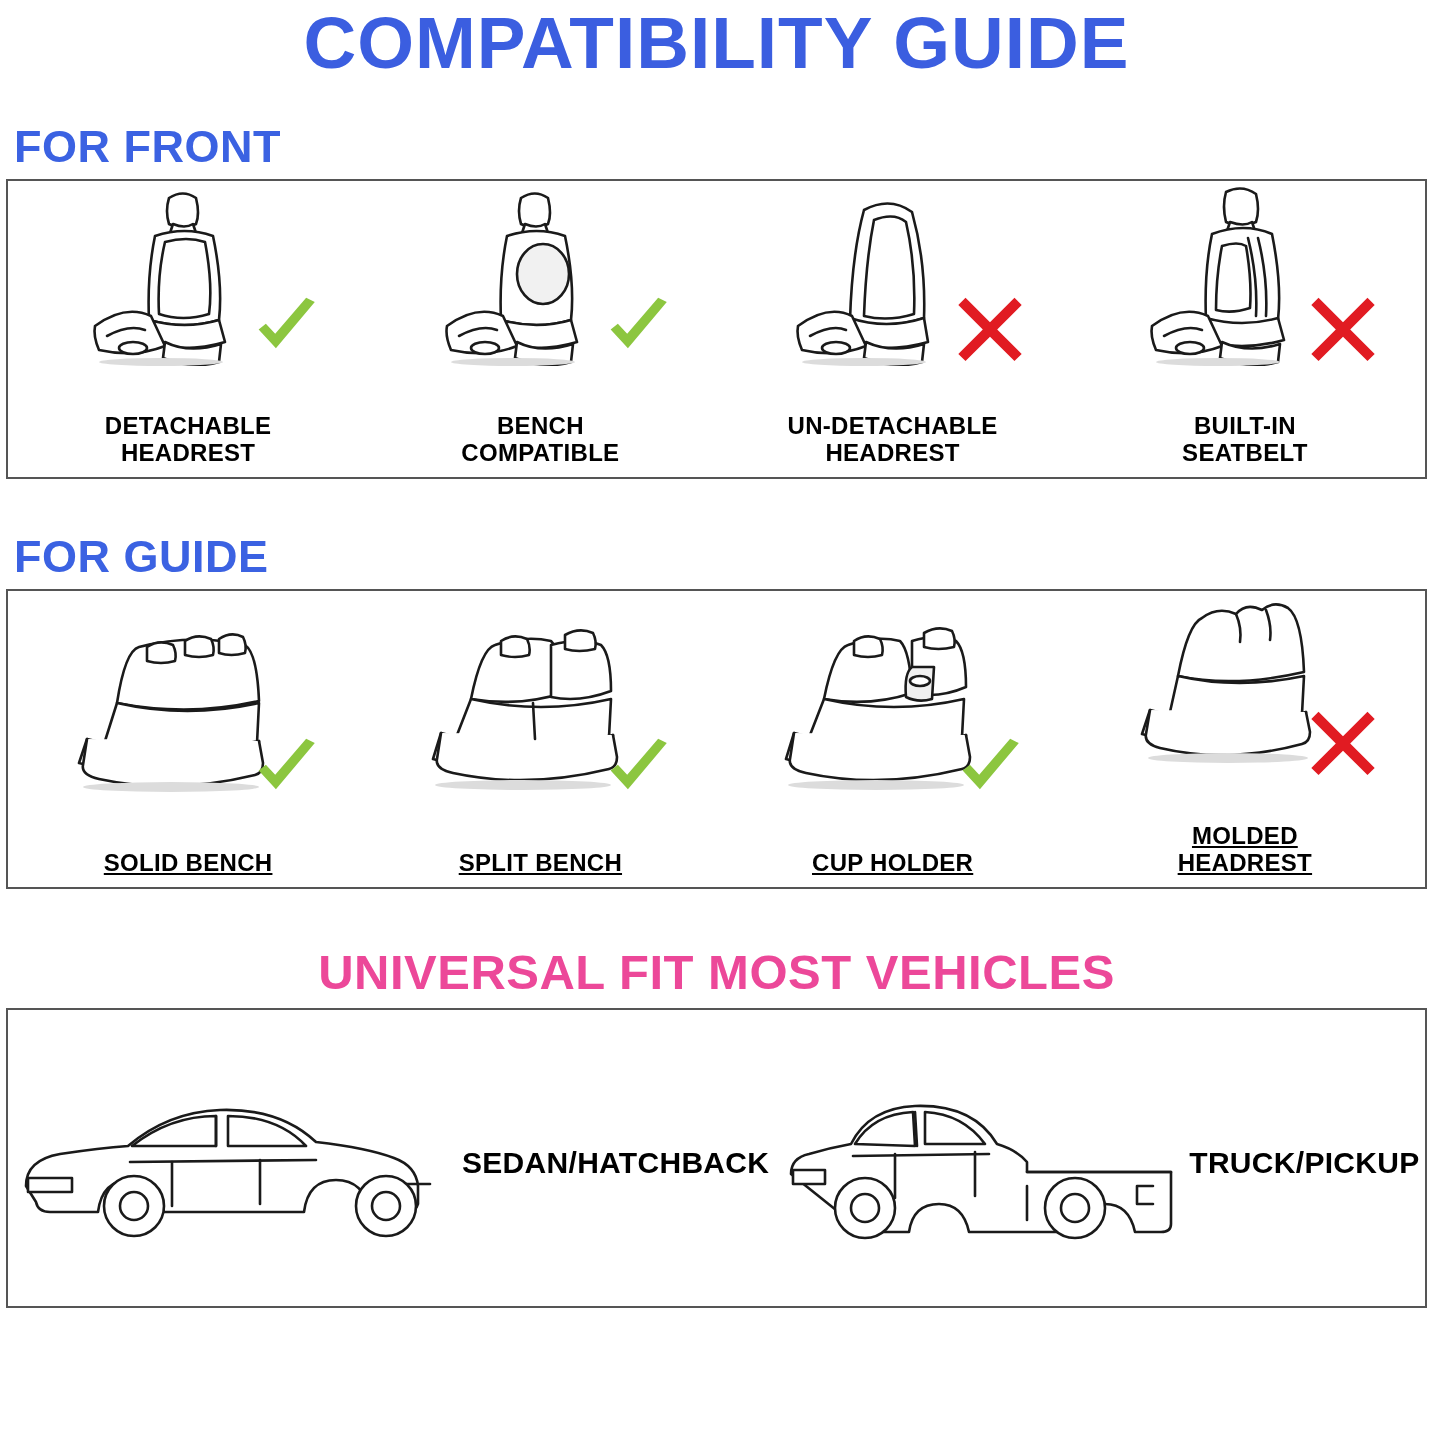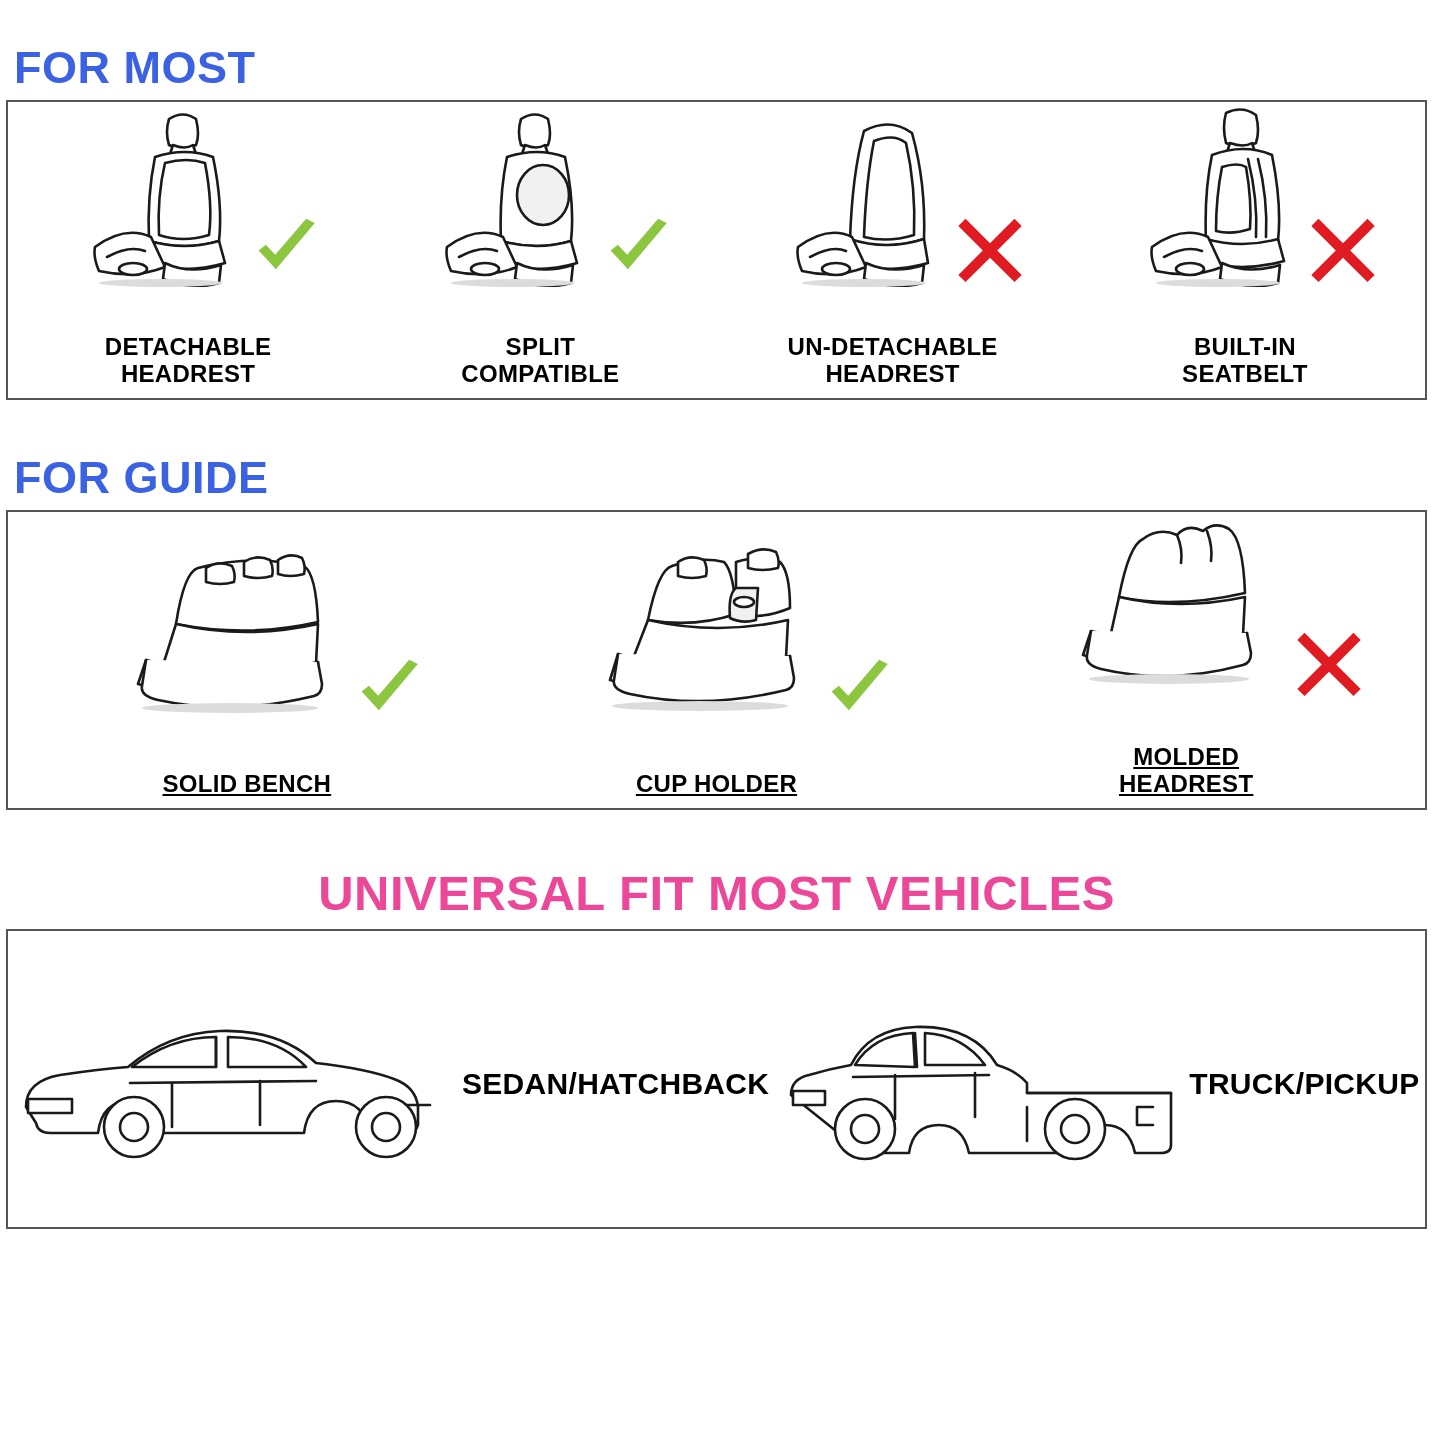--- a/index.html
+++ b/index.html
@@ -117,23 +117,24 @@
     align-items: center;
     justify-content: center;
   }
   .vehicle-art { height: 210px; display:flex; align-items:center; justify-content:center; }
 </style>
 </head>
 <body>
 
 <div class="page">
 
+  <div class="main-title">COMPATIBILITY GUIDE</div>
 
   <div class="front-section">
-    <div class="section-title">FOR MOST</div>
+    <div class="section-title">FOR FRONT</div>
 
     <div class="panel panel-front">
 
       <div class="cell">
         <div class="art">
           <svg width="230" height="190" viewBox="0 0 230 190">
             <g fill="#ffffff" stroke="#1a1a1a" stroke-width="2.6" stroke-linejoin="round" stroke-linecap="round">
               <path d="M96 22 q14 -9 27 0 q4 16 0 26 q-14 7 -27 0 q-4 -13 0 -26 Z"></path>
               <path d="M100 48 q12 5 20 0 l4 12 q-14 6 -28 0 Z"></path>
               <path d="M82 60 q30 -10 58 0 q10 48 6 84 q-34 10 -70 0 q-2 -45 6 -84 Z"></path>
@@ -171,21 +172,21 @@
               <path d="M92 166 q24 12 56 2 l-2 18 q-28 8 -56 -4 Z"></path>
             </g>
             <ellipse cx="88" cy="186" rx="62" ry="4" fill="#dcdcdc" stroke="none"></ellipse>
           </svg>
           <span class="mark">
             <svg viewBox="0 0 100 100">
                 <path d="M12 52 L36 78 L90 14 L78 8 L35 58 L22 44 Z" fill="#8cc63f"></path>
               </svg>
           </span>
         </div>
-        <div class="caption cap-front">SPLIT
+        <div class="caption cap-front">BENCH
 COMPATIBLE</div>
       </div>
 
       <div class="cell">
         <div class="art">
           <svg width="230" height="190" viewBox="0 0 230 190">
             <g fill="#ffffff" stroke="#1a1a1a" stroke-width="2.6" stroke-linejoin="round" stroke-linecap="round">
               <path d="M86 34 q26 -14 48 2 q14 50 12 106 q-36 12 -74 2 q2 -66 14 -110 Z"></path>
               <path d="M96 44 q20 -8 32 2 q10 44 8 92 q-26 8 -50 2 q2 -56 10 -96 Z"></path>
               <path d="M72 142 q36 12 74 0 l4 24 q-42 12 -84 0 Z"></path>
@@ -258,20 +259,43 @@
           </svg>
           <span class="mark">
             <svg viewBox="0 0 100 100">
                 <path d="M12 52 L36 78 L90 14 L78 8 L35 58 L22 44 Z" fill="#8cc63f"></path>
               </svg>
           </span>
         </div>
         <div class="caption cap-rear">SOLID BENCH</div>
       </div>
 
+      <div class="cell">
+        <div class="art">
+          <svg width="250" height="200" viewBox="0 0 250 200">
+            <g fill="#ffffff" stroke="#1a1a1a" stroke-width="2.6" stroke-linejoin="round" stroke-linecap="round">
+              <path d="M56 92 q10 -50 24 -54 q30 -10 56 -4 q10 10 12 52 q-44 14 -92 6 Z"></path>
+              <path d="M136 38 q30 -8 50 0 q10 10 10 46 q-32 12 -60 6 Z"></path>
+              <path d="M86 34 q12 -8 26 -2 q4 8 2 16 q-14 4 -28 0 Z"></path>
+              <path d="M150 28 q14 -8 28 -2 q4 8 2 16 q-16 4 -30 0 Z"></path>
+              <path d="M56 92 q70 16 140 0 l-2 38 q-74 18 -152 -2 Z"></path>
+              <path d="M26 126 q82 24 172 2 l-4 26 q-88 22 -176 -2 Z"></path>
+              <path d="M26 126 l-4 26 q-2 10 16 14 q74 16 156 -4 q8 -2 8 -12 l-4 -22"></path>
+              <path d="M118 96 l2 36"></path>
+            </g>
+            <ellipse cx="108" cy="178" rx="88" ry="5" fill="#dcdcdc" stroke="none"></ellipse>
+          </svg>
+          <span class="mark">
+            <svg viewBox="0 0 100 100">
+                <path d="M12 52 L36 78 L90 14 L78 8 L35 58 L22 44 Z" fill="#8cc63f"></path>
+              </svg>
+          </span>
+        </div>
+        <div class="caption cap-rear">SPLIT BENCH</div>
+      </div>
 
       <div class="cell">
         <div class="art">
           <svg width="250" height="200" viewBox="0 0 250 200">
             <g fill="#ffffff" stroke="#1a1a1a" stroke-width="2.6" stroke-linejoin="round" stroke-linecap="round">
               <path d="M56 92 q10 -50 24 -54 q28 -10 52 -4 q10 10 12 52 q-42 14 -88 6 Z"></path>
               <path d="M144 34 q26 -8 44 0 q10 10 10 46 q-28 12 -54 6 Z"></path>
               <path d="M86 34 q12 -8 26 -2 q4 8 2 16 q-14 4 -28 0 Z"></path>
               <path d="M156 26 q14 -8 28 -2 q4 8 2 16 q-16 4 -30 0 Z"></path>
               <path d="M144 60 q-8 6 -6 30 q12 6 26 2 l2 -32 Z" fill="#f0f0f0"></path>

